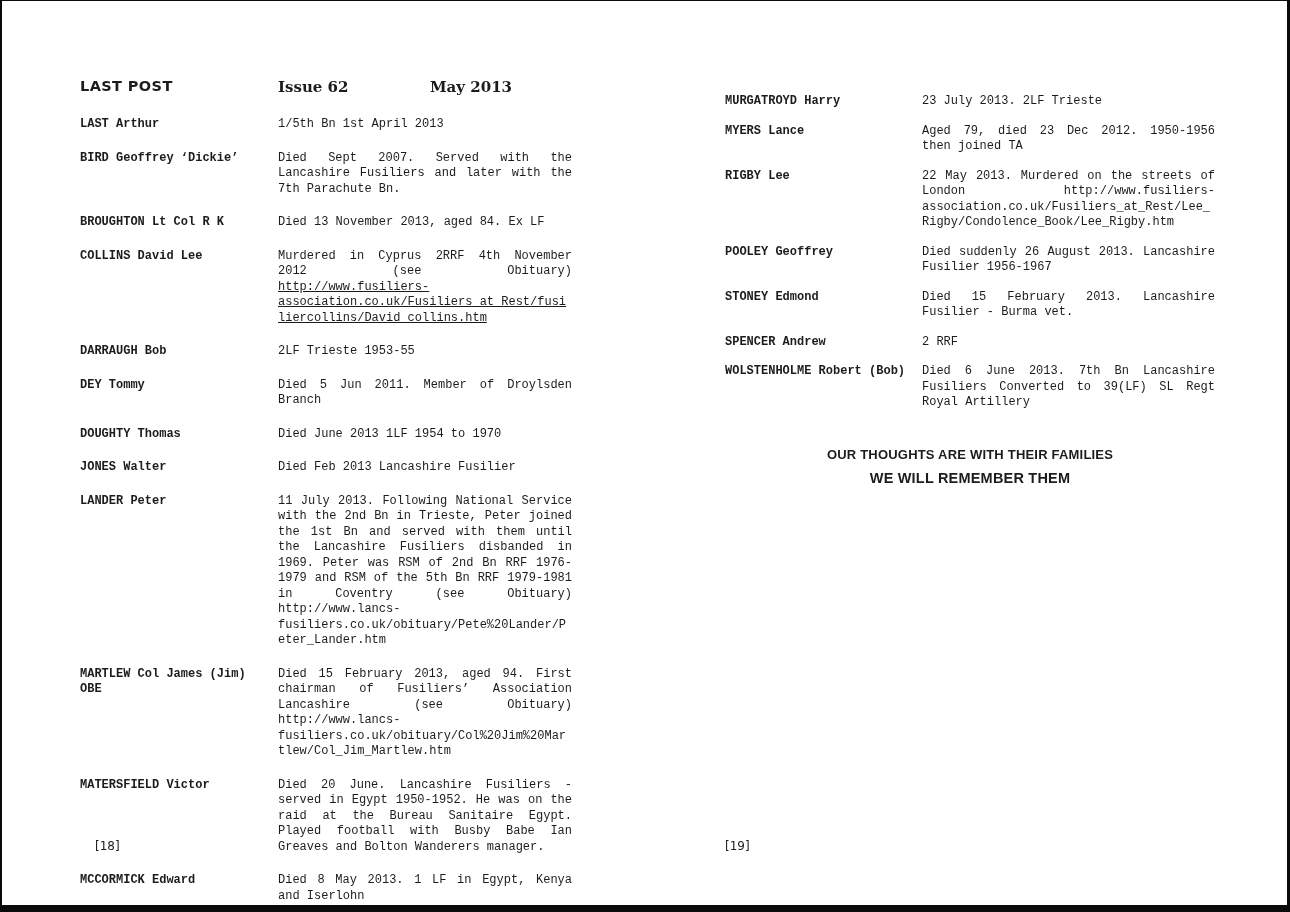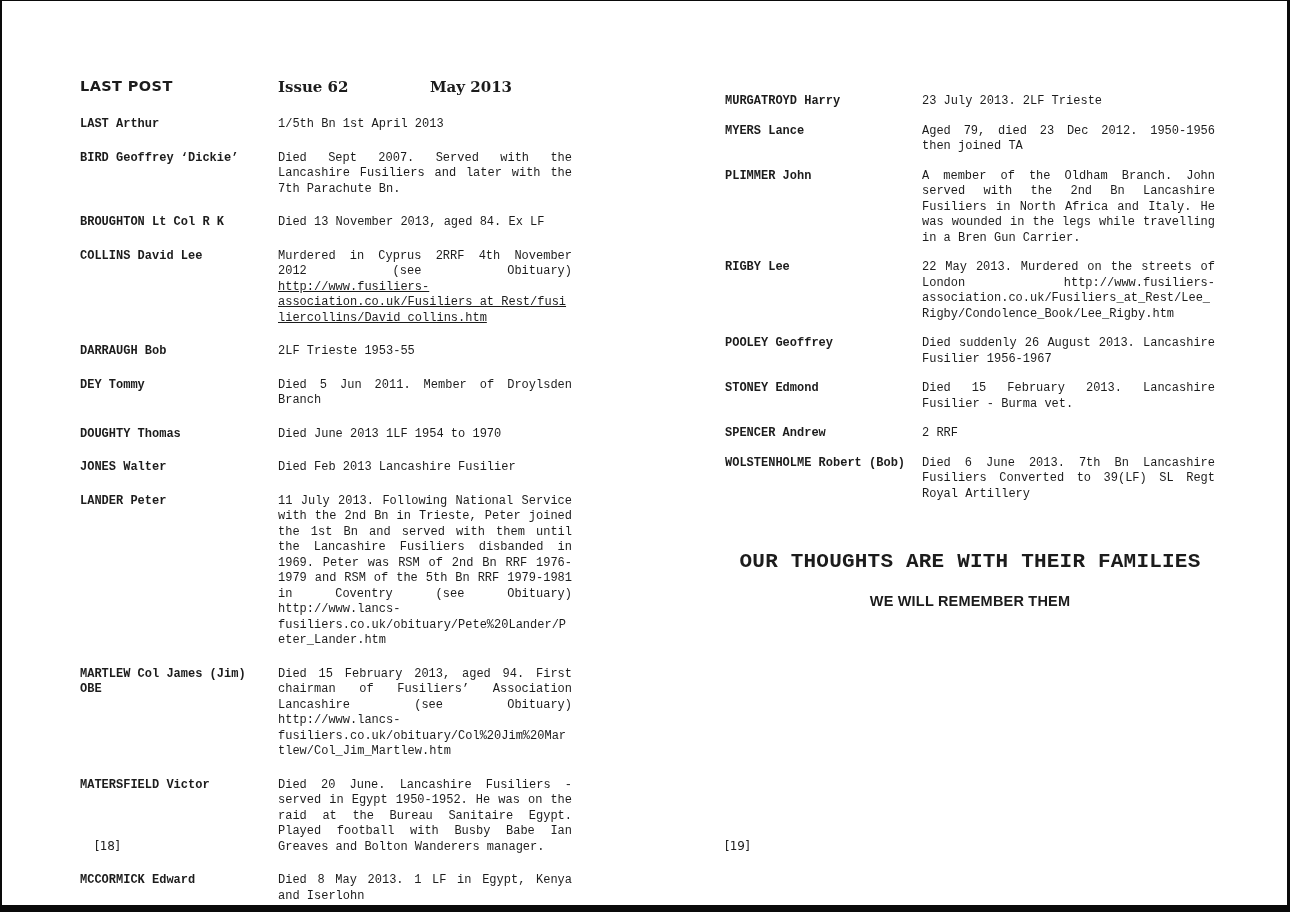--- a/index.html
+++ b/index.html
@@ -29,25 +29,25 @@
   }
   .page-right .entry-name{width:197px;}
   .entry-detail{
     flex:1;font-size:12px;line-height:15.5px;text-align:justify;
     overflow-wrap:break-word;word-break:break-word;
   }
   .url-link{color:inherit;text-decoration:underline;cursor:pointer;}
 
   .closing{text-align:center;}
   .closing-line-1{
-    margin-top:48px;font-family:Liberation Mono, monospace;font-weight:bold;
-    font-size:21px;letter-spacing:0.2px;
+    margin-top:36px;font-family:Liberation Sans, sans-serif;font-weight:bold;
+    font-size:13px;letter-spacing:0.2px;
   }
   .closing-line-2{
-    margin-top:20px;font-family:"Liberation Sans",sans-serif;font-weight:bold;
+    margin-top:8px;font-family:"Liberation Sans",sans-serif;font-weight:bold;
     font-size:14.5px;letter-spacing:0.2px;
   }
 
   .pagenum{position:absolute;top:839px;text-align:left;font-size:12px;}
   .pagenum-left{left:95px;width:492px;}
   .pagenum-right{left:725px;width:490px;}
 </style>
 </head>
 <body>
 
@@ -115,24 +115,20 @@
   <div class="entries">
       <div class="entry">
     <div class="entry-name">MURGATROYD Harry</div>
     <div class="entry-detail"><span>23 July 2013.  2LF Trieste</span> </div>
   </div>
       <div class="entry">
     <div class="entry-name">MYERS Lance</div>
     <div class="entry-detail"><span>Aged 79, died 23 Dec 2012.  1950-1956 then joined TA</span> </div>
   </div>
       <div class="entry">
-    <div class="entry-name">PLIMMER John</div>
-    <div class="entry-detail"><span>A member of the Oldham Branch.  John served with the 2nd Bn Lancashire Fusiliers in North Africa and Italy.  He was wounded in the legs while travelling in a Bren Gun Carrier.</span> </div>
-  </div>
-      <div class="entry">
     <div class="entry-name">RIGBY Lee</div>
     <div class="entry-detail"><span>22 May 2013.  Murdered on the streets of London http://www.fusiliers-association.co.uk/Fusiliers_at_Rest/Lee_Rigby/Condolence_Book/Lee_Rigby.htm</span> </div>
   </div>
       <div class="entry">
     <div class="entry-name">POOLEY Geoffrey</div>
     <div class="entry-detail"><span>Died suddenly 26 August 2013.  Lancashire Fusilier 1956-1967</span> </div>
   </div>
       <div class="entry">
     <div class="entry-name">STONEY Edmond</div>
     <div class="entry-detail"><span>Died 15 February 2013.  Lancashire Fusilier - Burma vet.</span> </div>

